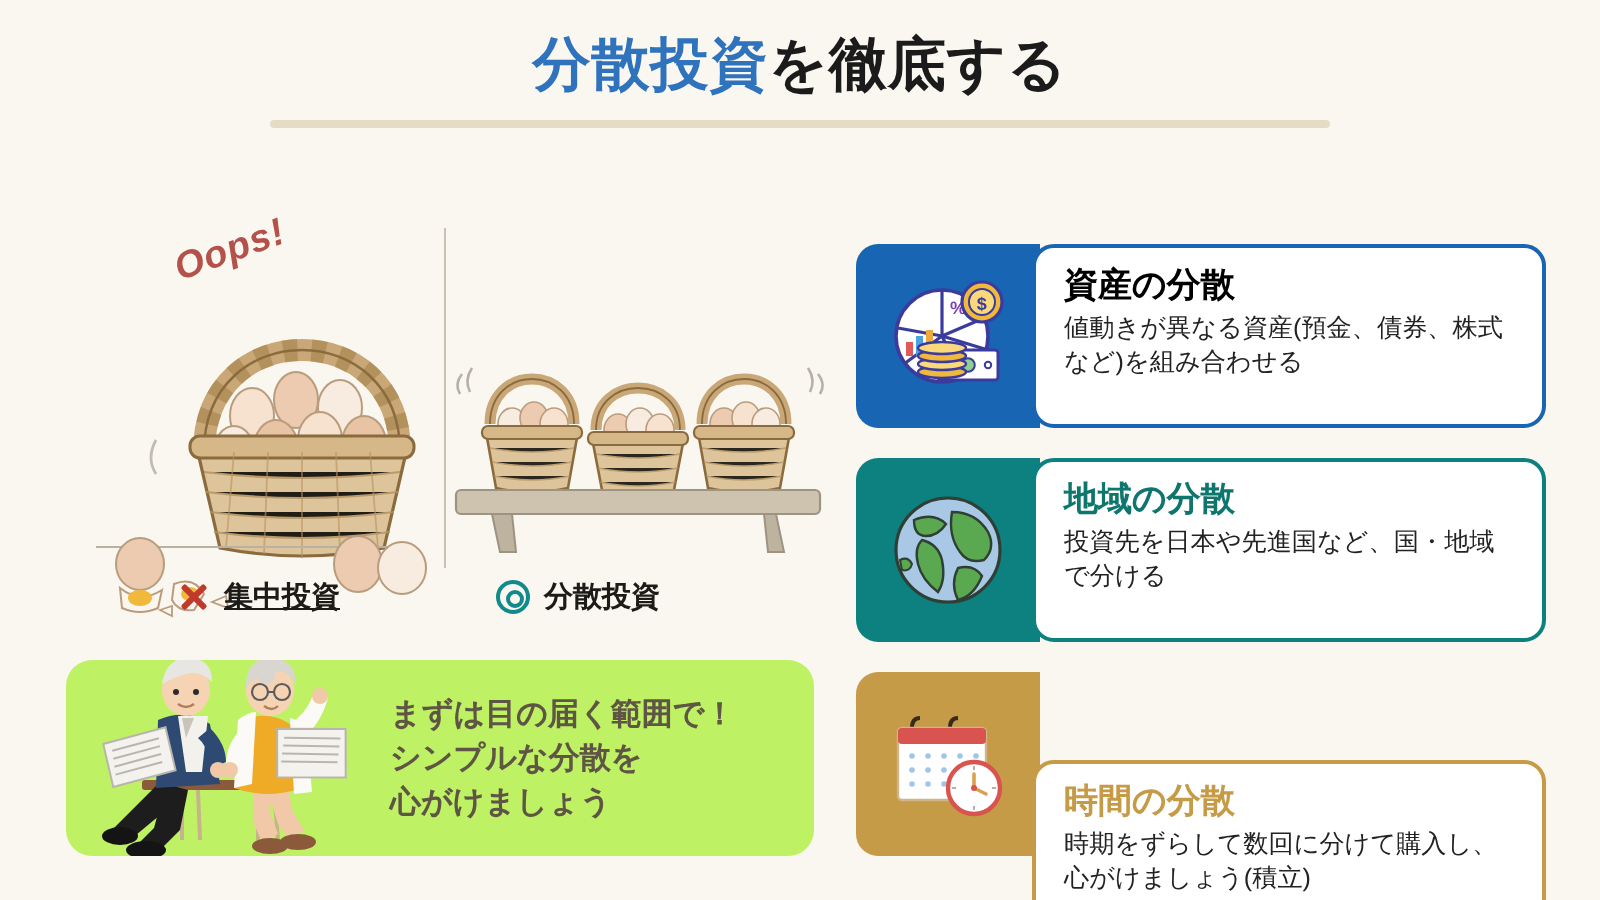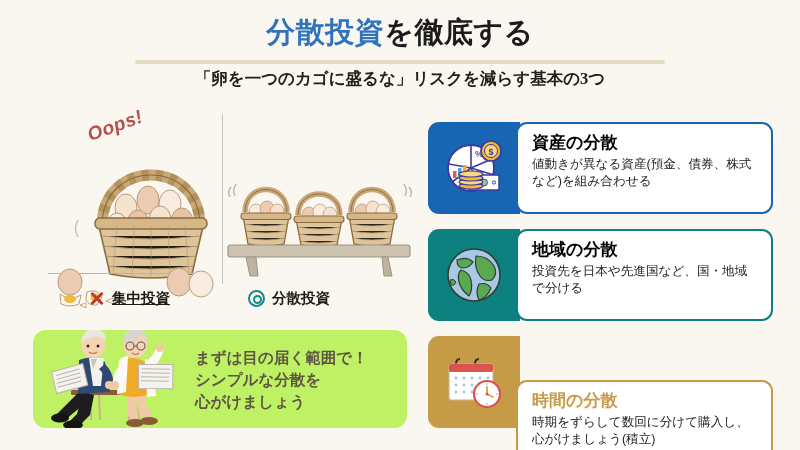--- a/index.html
+++ b/index.html
@@ -14,21 +14,20 @@
     overflow: hidden;
     position: relative;
   }
 
   
   #header {
     position: absolute;
     left: 0; top: 0;
     width: 778px;
     height: 96px;
-    font-family: Liberation Serif, serif;
   }
   #page-title {
     position: absolute;
     left: 0; top: 13px;
     width: 800px;
     text-align: center;
     font-size: 29px;
     font-weight: bold;
     letter-spacing: 0.5px;
     color: #1b1b1b;
@@ -206,37 +205,36 @@
     line-height: 1.42;
     color: #232323;
   }
   
   #card-assets .card-icon-pane { background: #1866b3; }
   #card-assets .card-body { border: 2.2px solid #1866b3; }
   #card-assets .card-title { color: #000000; }
   
   #card-region .card-icon-pane { background: #0d8080; }
   #card-region .card-body { border: 2.2px solid #0d8080; }
-  #card-region .card-title { color: #000000; }
+  #card-region .card-title { color: #0f766e; }
   
   #card-time .card-icon-pane { background: #c69b48; }
   #card-time .card-body { border: 2.2px solid #c69b48; margin-top: 44px; }
   #card-time .card-title { color: #c69b48; }
 
   .card-icon-pane svg { display: block; }
 </style>
 </head>
 <body>
 
 <div id="header">
   <div id="page-title">
     <span class="accent">分散投資</span><span>を徹底する</span>
   </div>
   <div id="title-divider"></div>
-  <div id="page-subtitle">「卵を一つのカゴに盛るな」リスクを減らす基本の3つ</div>
 </div>
 
 <div id="illustration-panel">
 
   <div id="panel-divider"></div>
 
   <div id="oops-label">Oops!</div>
 
   <div class="basket" style="left:42px; top:26px;">
     <svg width="160" height="145" viewBox="0 0 160 145">

